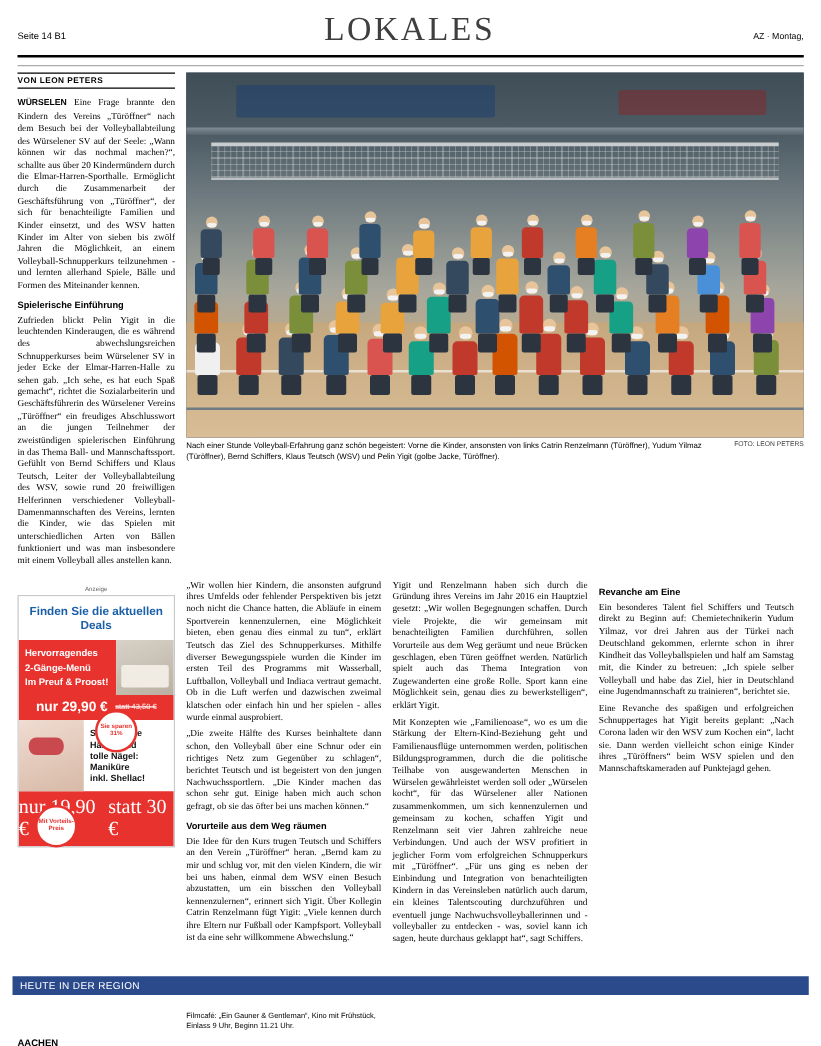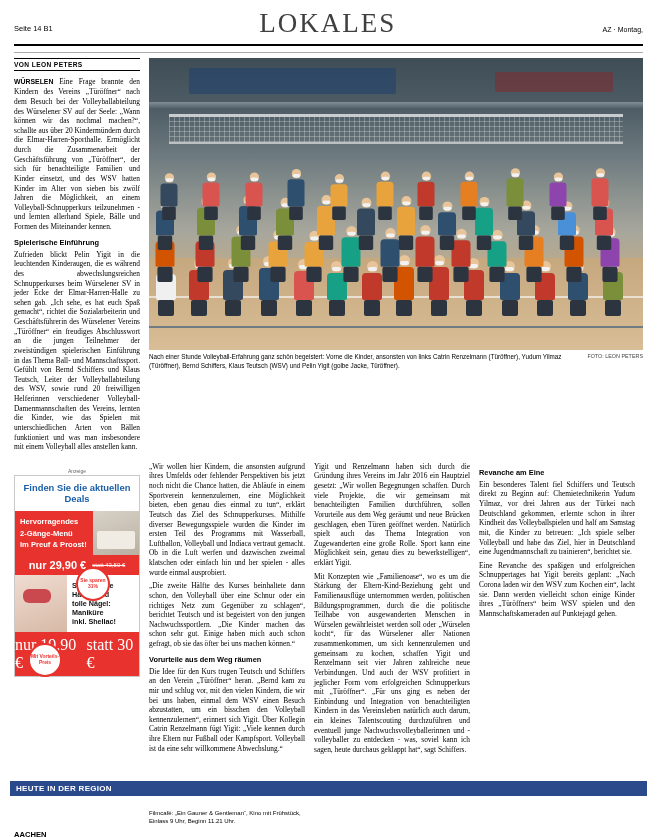--- a/index.html
+++ b/index.html
@@ -180,21 +180,21 @@
     line-height:1.1;
   }
   .ad-wrap { position:relative; }
 
   
   .footer {
     position:absolute; left:10px; right:10px; bottom:0; height:56px;
   }
   .footer-bar {
     background:#2b4a8b; color:#fff; font-family:"Liberation Sans",sans-serif;
-    font-weight:700; font-size:8px; padding:3px 6px; letter-spacing:.3px;
+    font-weight:400; font-size:8px; padding:3px 6px; letter-spacing:.3px;
   }
   .footer-cols { display:flex; gap:9px; padding:3px 4px 0 4px; }
   .fcol { width:156px; flex:0 0 156px; }
   .fcol.first { width:126px; flex:0 0 126px; }
   .fcity { font-family:"Liberation Sans",sans-serif; font-weight:700; font-size:7.6px;margin-top:31px; }
   .fline { font-family:"Liberation Sans",sans-serif; font-size:6px; line-height:1.3; }
   .fline .b { font-weight:700; color:#2b4a8b; }
 </style>
 </head>
 <body>

